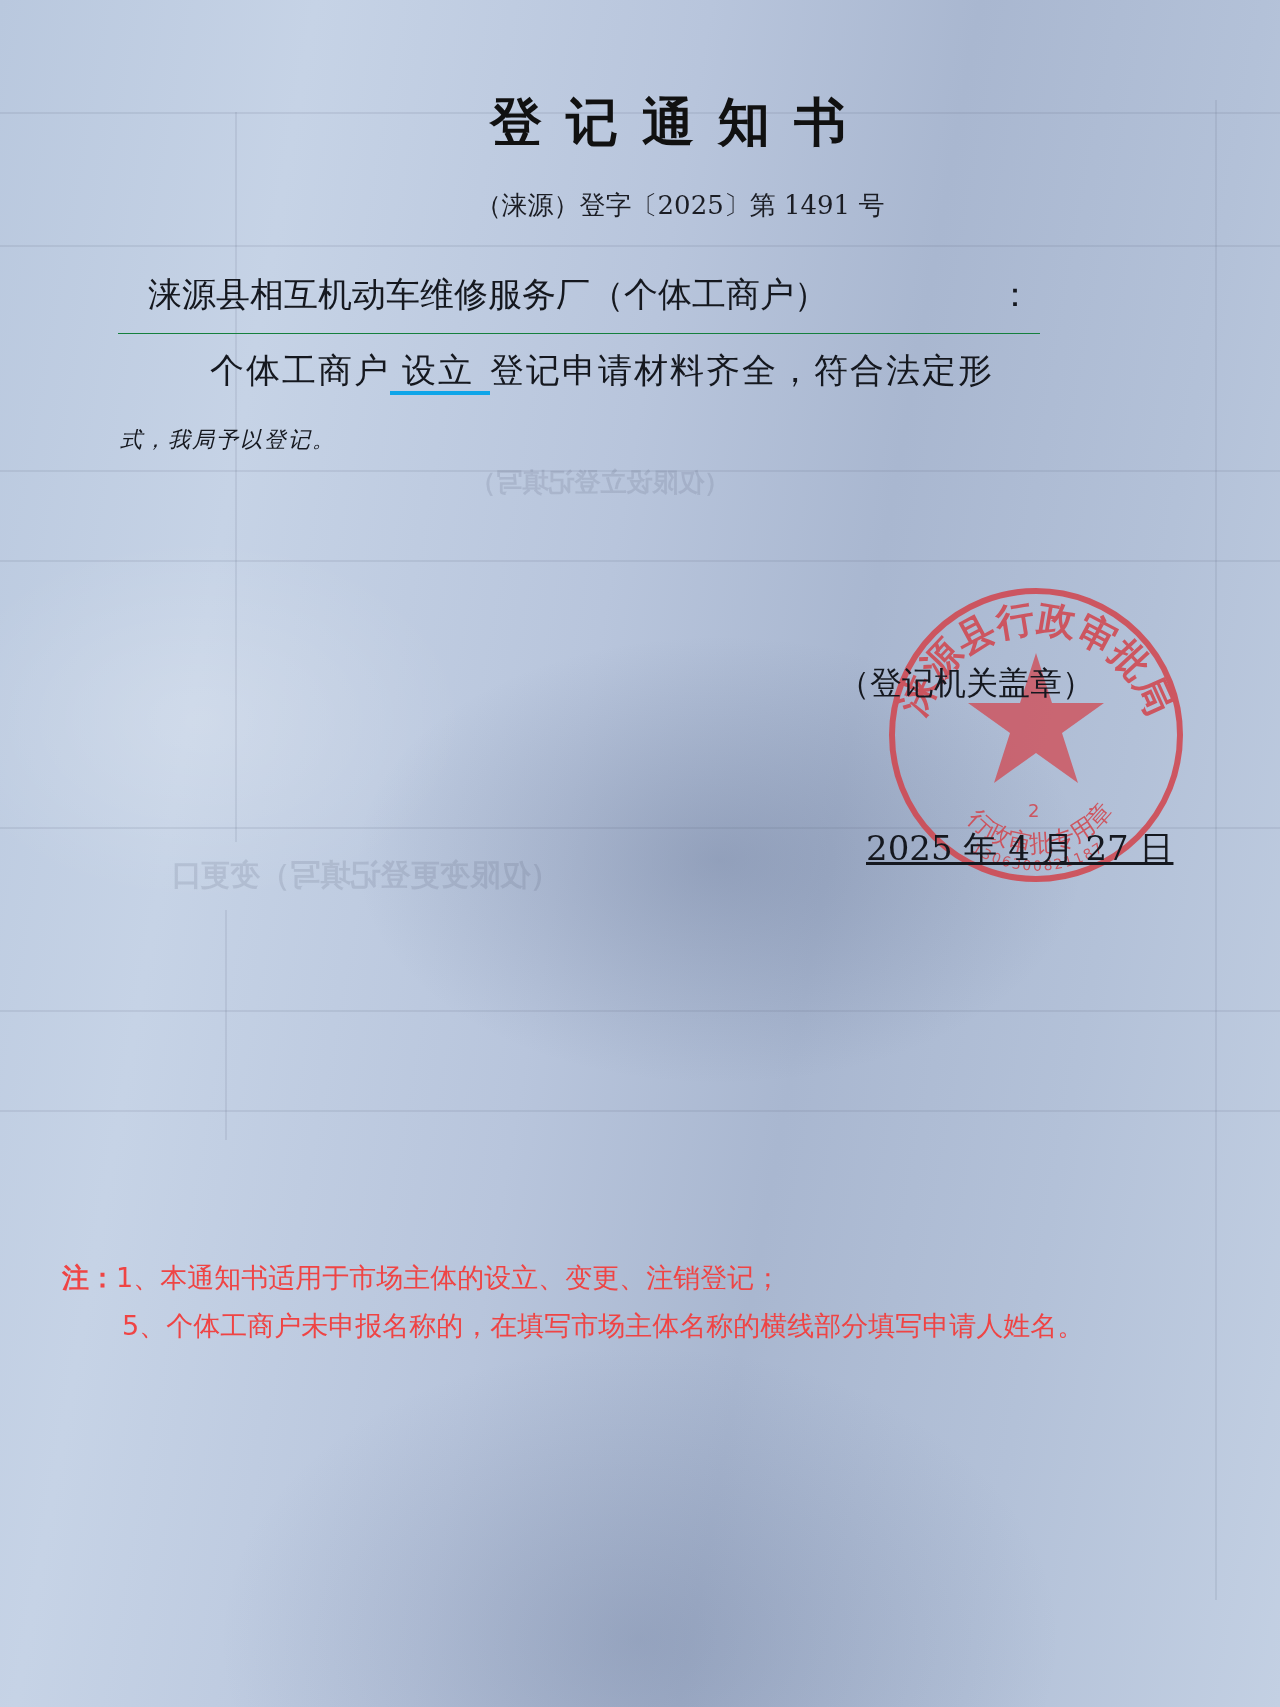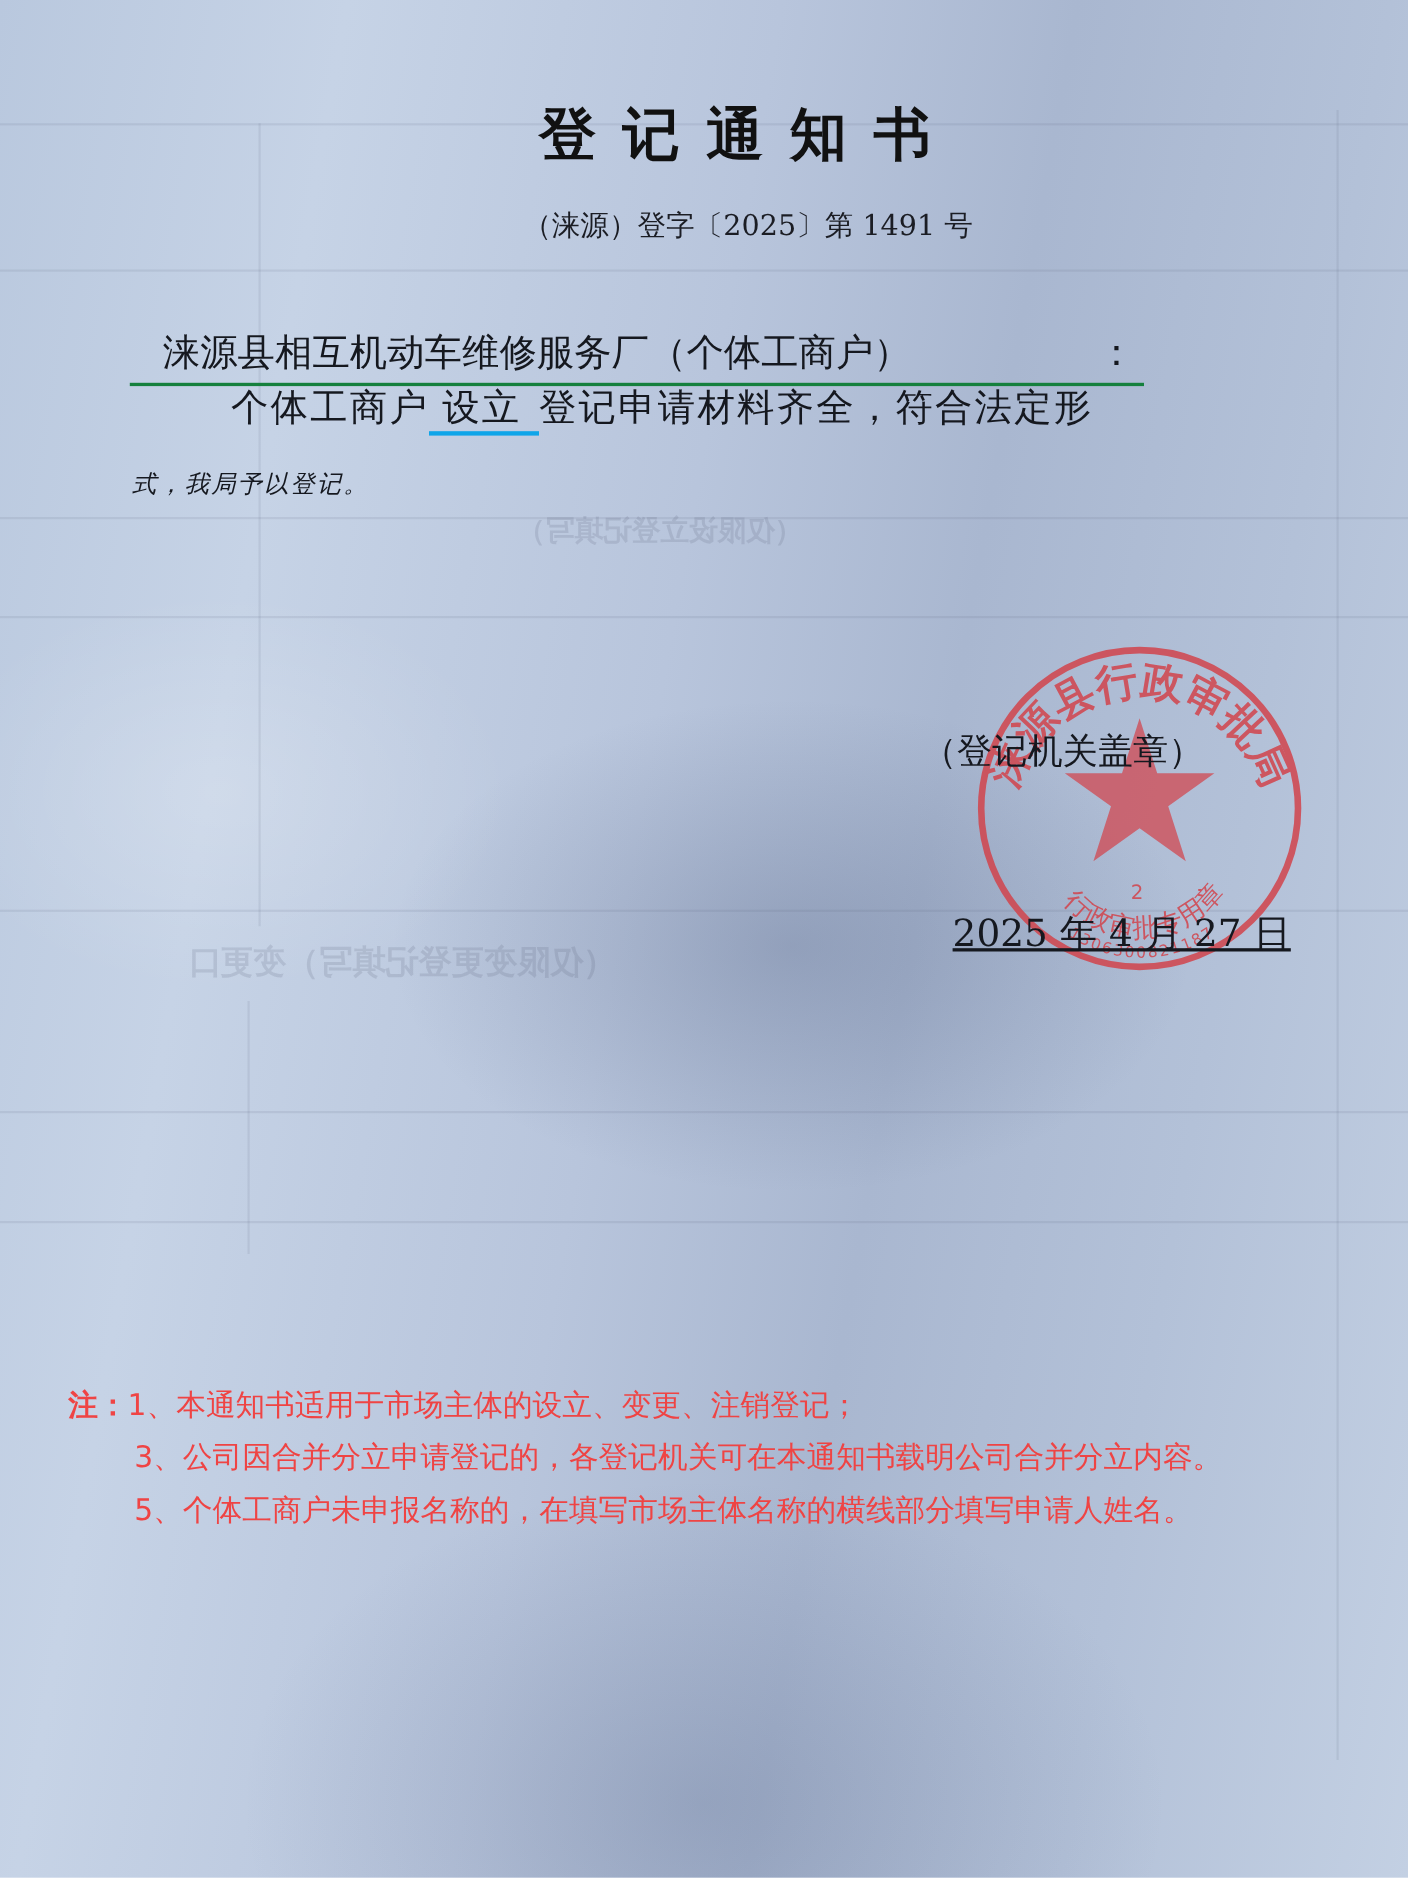--- a/index.html
+++ b/index.html
@@ -26,22 +26,22 @@
     .title {
       position: absolute; left: 0; width: 1360px; top: 88px; text-align: center;
       font-family: "DejaVu Sans", "Liberation Sans", sans-serif;
       font-weight: bold; font-size: 52px; letter-spacing: 24px; color: #111;
     }
     .docno {
       position: absolute; left: 0; width: 1360px; top: 188px; text-align: center;
       font-size: 26px; color: #1b1d24;
     }
     .addressee {
-      position: absolute; left: 118px; top: 298px; width: 922px;
-      font-size: 34px; border-bottom: 3px solid #15803d; padding-bottom: 4px; padding-left: 30px;
+      position: absolute; left: 118px; top: 272px; width: 922px;
+      font-size: 34px; border-bottom: 1px solid #15803d; padding-bottom: 15px; padding-left: 30px;
       box-sizing: border-box; white-space: nowrap;
     }
     .addressee .colon { position: absolute; right: 8px; }
     .body1 {
       position: absolute; left: 210px; top: 348px; font-size: 34px; white-space: nowrap; letter-spacing: 2px;
     }
     .body1 .fill {
       display: inline-block; border-bottom: 4px solid #0ea5e9; padding: 0 16px 0 12px; line-height: 42px;
     }
     .body2 {
@@ -115,15 +115,14 @@
   <text font-family="DejaVu Sans, sans-serif" font-size="14" fill="#d2444c" letter-spacing="2">
     <textPath href="#arcCode" startOffset="50%" text-anchor="middle">1306300821187</textPath>
   </text>
 </svg>
 
 <div class="seal-label">（登记机关盖章）</div>
 <div class="date">2025 年 4 月 27 日</div>
 
 <div class="notes">
   <div class="line"><span class="hdr">注：</span><span>1、本通知书适用于市场主体的设立、变更、注销登记；</span></div>
-  <div class="line indent">3、公司因合并分立申请登记的，各登记机关可在本通知书载明公司合并分立内容。</div>
   <div class="line indent">5、个体工商户未申报名称的，在填写市场主体名称的横线部分填写申请人姓名。</div>
 </div>
 
 </body></html>

